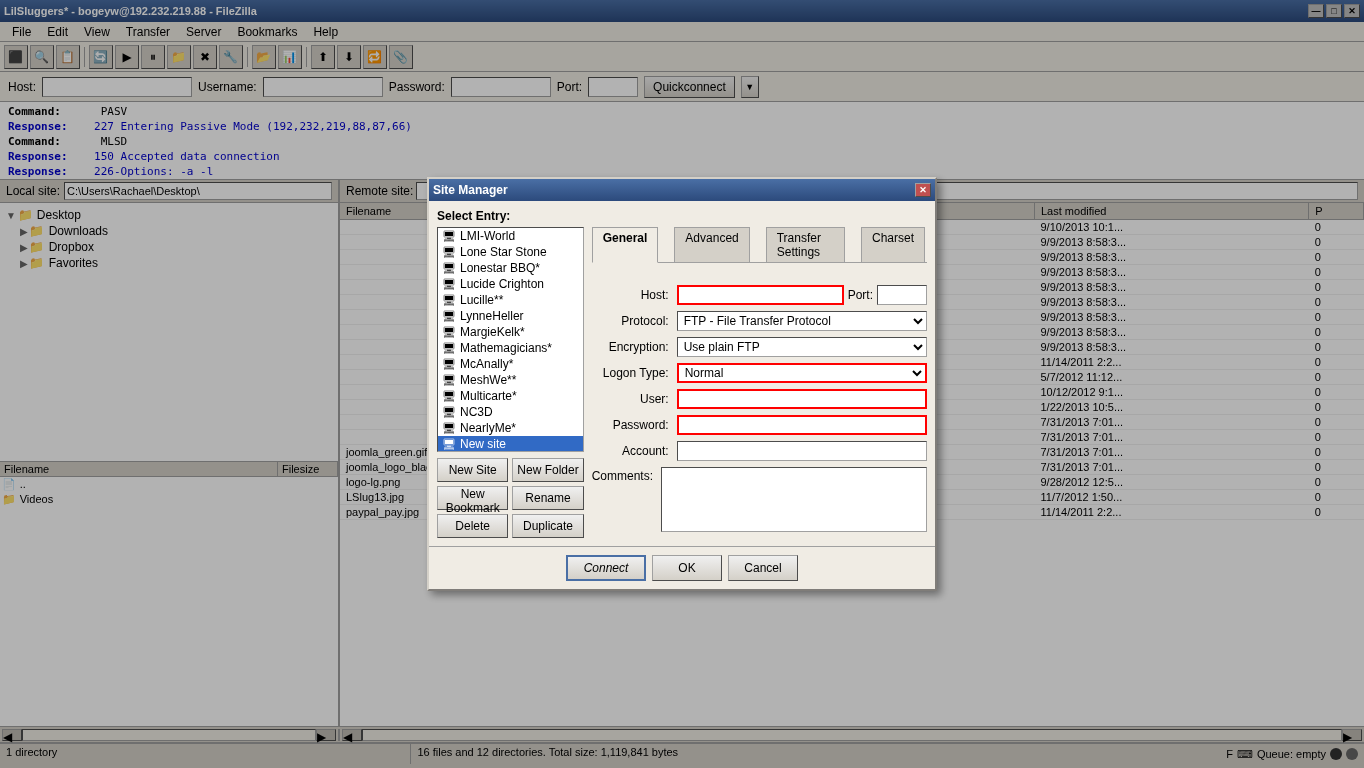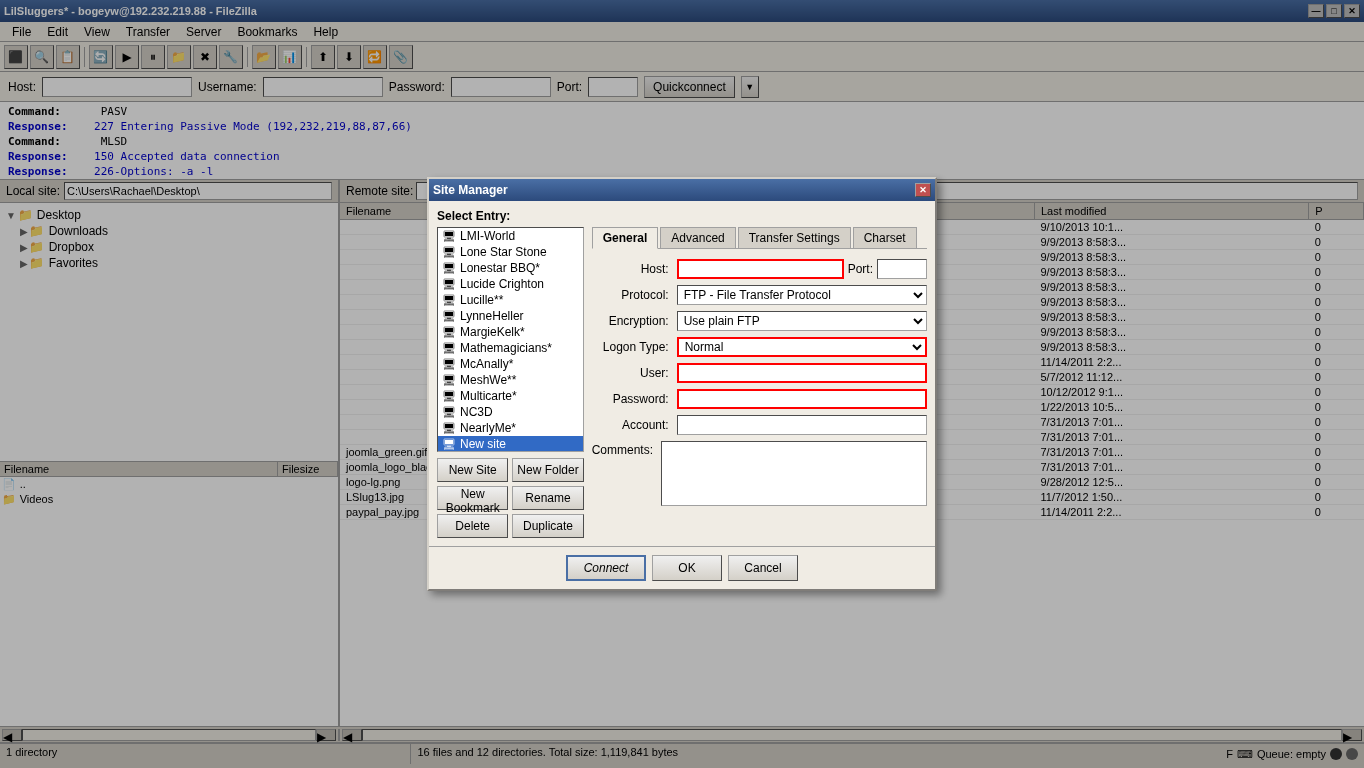--- a/index.html
+++ b/index.html
@@ -317,21 +317,22 @@
       font-size: 12px;
     }
 
     
     #sm-right {
       flex: 1;
     }
     #sm-tabs {
       display: flex;
       border-bottom: 1px solid #a0a0a0;
-      margin-bottom: 10px;
+      margin-bottom: 22px;
+      gap: 14px;
     }
     .sm-tab {
       padding: 3px 10px;
       background: #d4d0c8;
       border: 1px solid #a0a0a0;
       border-bottom: none;
       cursor: pointer;
       font-size: 12px;
       margin-right: 2px;
     }

